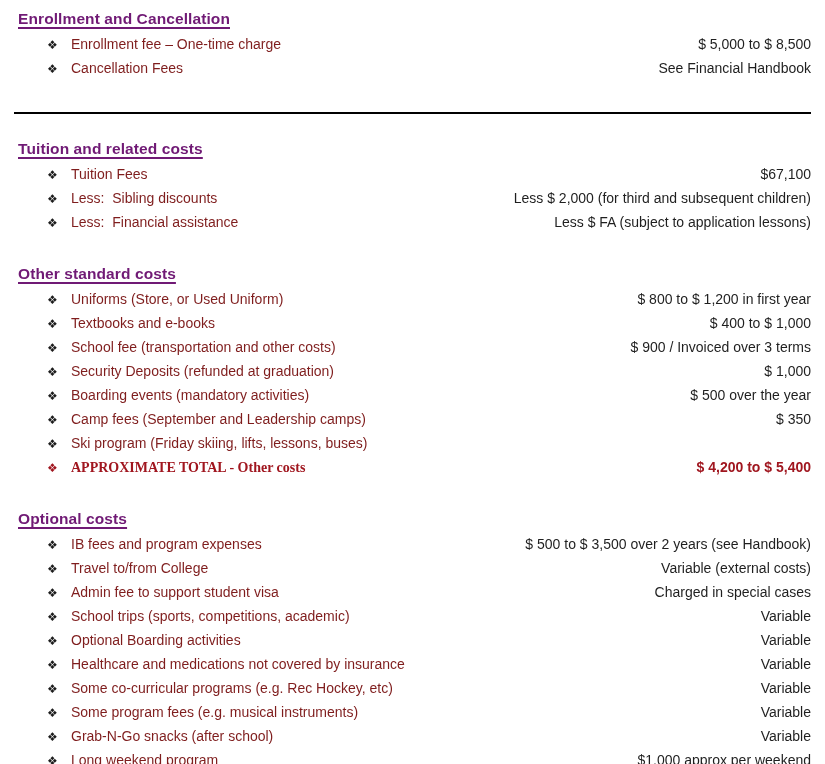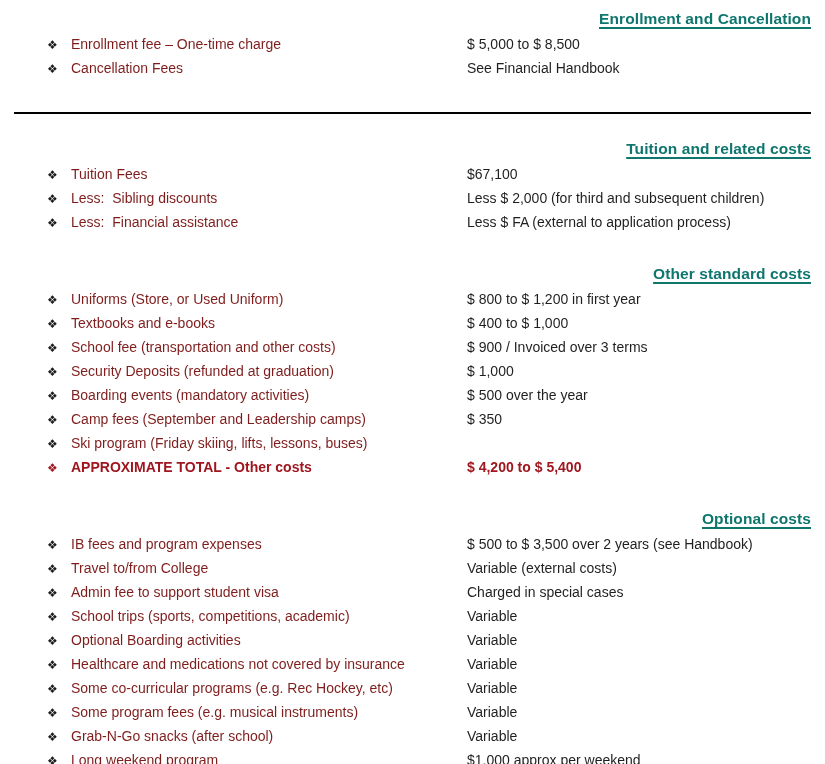--- a/index.html
+++ b/index.html
@@ -20,26 +20,25 @@
   }
   .fee-section { margin-top: 28px; }
   .fee-section:first-child { margin-top: 0; }
   .divider + .fee-section { margin-top: 24px; }
 
   .section-heading {
     margin: 0 0 4px 4px;
     font-size: 15.5px;
     line-height: 21px;
     font-weight: 700;
-    color: #0f766e;
+    color: #701a75;
     text-decoration: underline;
     text-decoration-thickness: 2px;
     text-underline-offset: 3px;
     letter-spacing: 0.1px;
-    text-align: right;
   }
 
   .row {
     display: flex;
     align-items: baseline;
     line-height: 23px;
     font-size: 14px;
     white-space: pre-wrap;
   }
   .bullet {
@@ -49,20 +48,21 @@
     font-size: 12px;
     color: #1c1c1c;
   }
   .label {
     flex: 0 0 396px;
     color: #7f1d1d;
   }
   .value {
     flex: 1 1 auto;
     color: #1f1f1f;
+    text-align: right;
   }
   .row.emphasis .label,
   .row.emphasis .value,
   .row.emphasis .bullet {
     font-weight: 700;
   }
 
   .divider {
     border: none;
     border-top: 2px solid #000000;
@@ -102,21 +102,21 @@
 
   <div class="row">
     <span class="bullet">❖</span>
     <span class="label">Less:  Sibling discounts</span>
     <span class="value">Less $ 2,000 (for third and subsequent children)</span>
   </div>
 
   <div class="row">
     <span class="bullet">❖</span>
     <span class="label">Less:  Financial assistance</span>
-    <span class="value">Less $ FA (external to application process)</span>
+    <span class="value">Less $ FA (subject to application lessons)</span>
   </div>
 </div>
   </section>
 
   <section class="fee-section">
     <h2 class="section-heading">Other standard costs</h2>
     <div class="rows">
   <div class="row">
     <span class="bullet">❖</span>
     <span class="label">Uniforms (Store, or Used Uniform)</span>
@@ -153,21 +153,21 @@
     <span class="value">$ 350</span>
   </div>
 
   <div class="row">
     <span class="bullet">❖</span>
     <span class="label">Ski program (Friday skiing, lifts, lessons, buses)</span>
   </div>
 
   <div class="row emphasis">
     <span class="bullet" style="color: rgb(160, 22, 31);">❖</span>
-    <span class="label" style="color: rgb(160, 22, 31);">APPROXIMATE TOTAL - Other costs</span>
+    <span class="label" style="color: rgb(160, 22, 31); font-family: Liberation Serif, serif;">APPROXIMATE TOTAL - Other costs</span>
     <span class="value" style="color: rgb(160, 22, 31);">$ 4,200 to $ 5,400</span>
   </div>
 </div>
   </section>
 
   <section class="fee-section">
     <h2 class="section-heading">Optional costs</h2>
     <div class="rows">
   <div class="row">
     <span class="bullet">❖</span>

